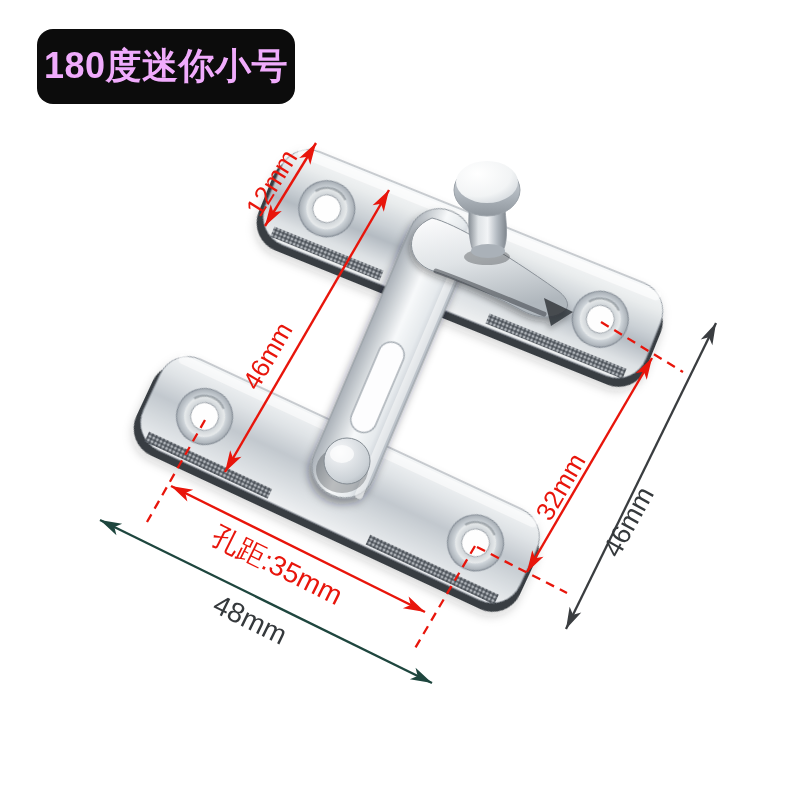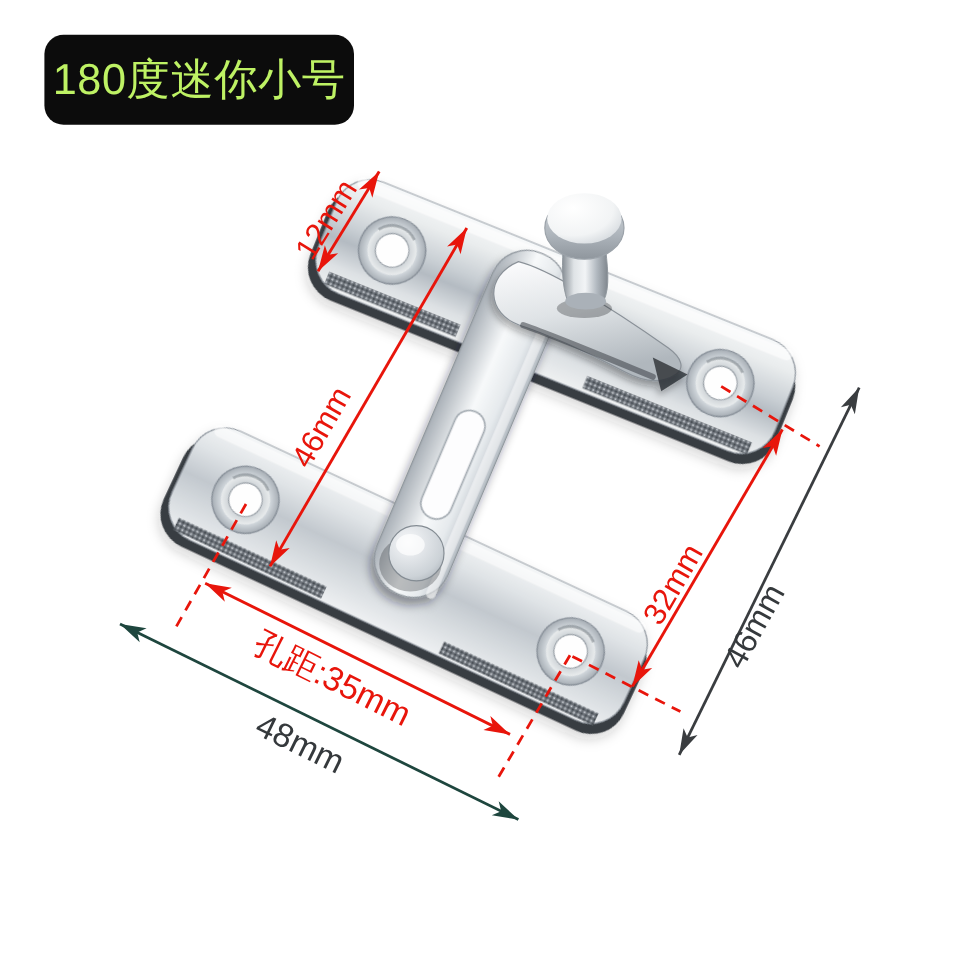--- a/index.html
+++ b/index.html
@@ -5,23 +5,23 @@
   html,body{margin:0;padding:0;}
   body{
     width:800px;height:800px;position:relative;overflow:hidden;
     background:#ffffff;
     font-family:"Liberation Sans","DejaVu Sans",sans-serif;
   }
   .stage{position:absolute;inset:0;}
   svg.draw{position:absolute;left:0;top:0;width:800px;height:800px;}
   .badge{
     position:absolute;left:37px;top:29px;width:258px;height:75px;
-    background:#0c0c0c;color:#bef264;border-radius:16px;
+    background:#0c0c0c;color:#f0abfc;border-radius:16px;
     display:flex;align-items:center;justify-content:center;
-    font-size:36px;font-weight:normal;letter-spacing:0.5px;white-space:nowrap;
+    font-size:36px;font-weight:bold;letter-spacing:0.5px;white-space:nowrap;
   }
   .dim{
     position:absolute;white-space:nowrap;font-size:26px;font-weight:normal;
     transform-origin:center center;color:#e8150b;
   }
   .dim.dark{color:#35393c;}
   .d12 {left:272px;top:183px;transform:translate(-50%,-50%) rotate(-58deg);}
   .d46r{left:268px;top:356px;transform:translate(-50%,-50%) rotate(-60deg);}
   .d32 {left:561px;top:487px;transform:translate(-50%,-50%) rotate(-60deg);}
   .d46d{left:629px;top:522px;transform:translate(-50%,-50%) rotate(-61deg);font-size:27px;}

